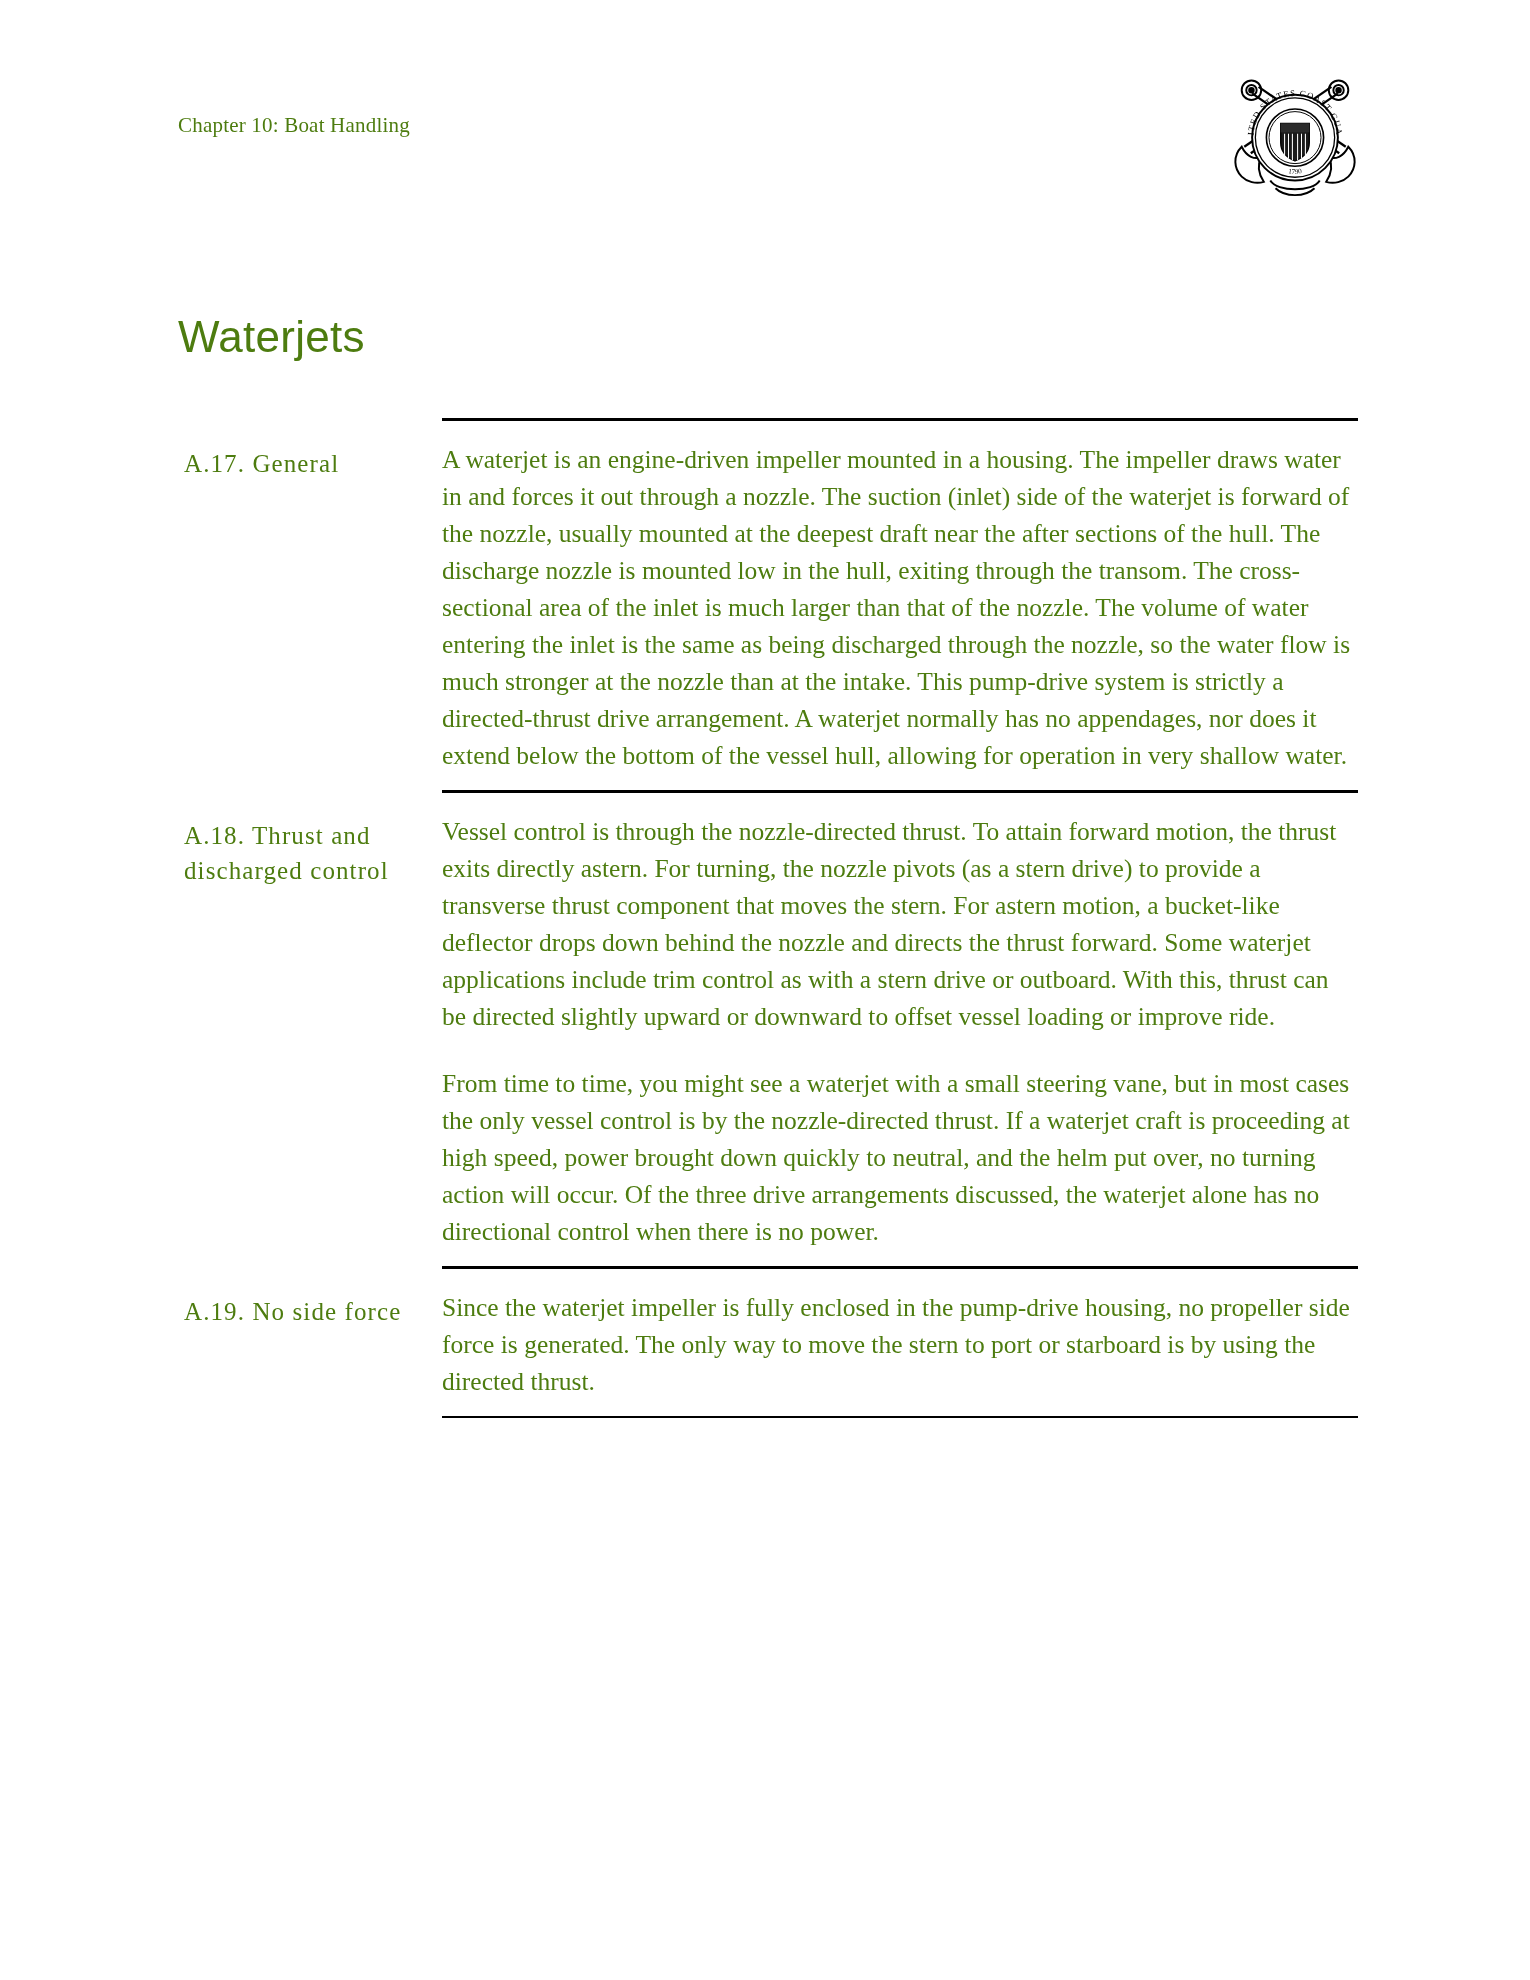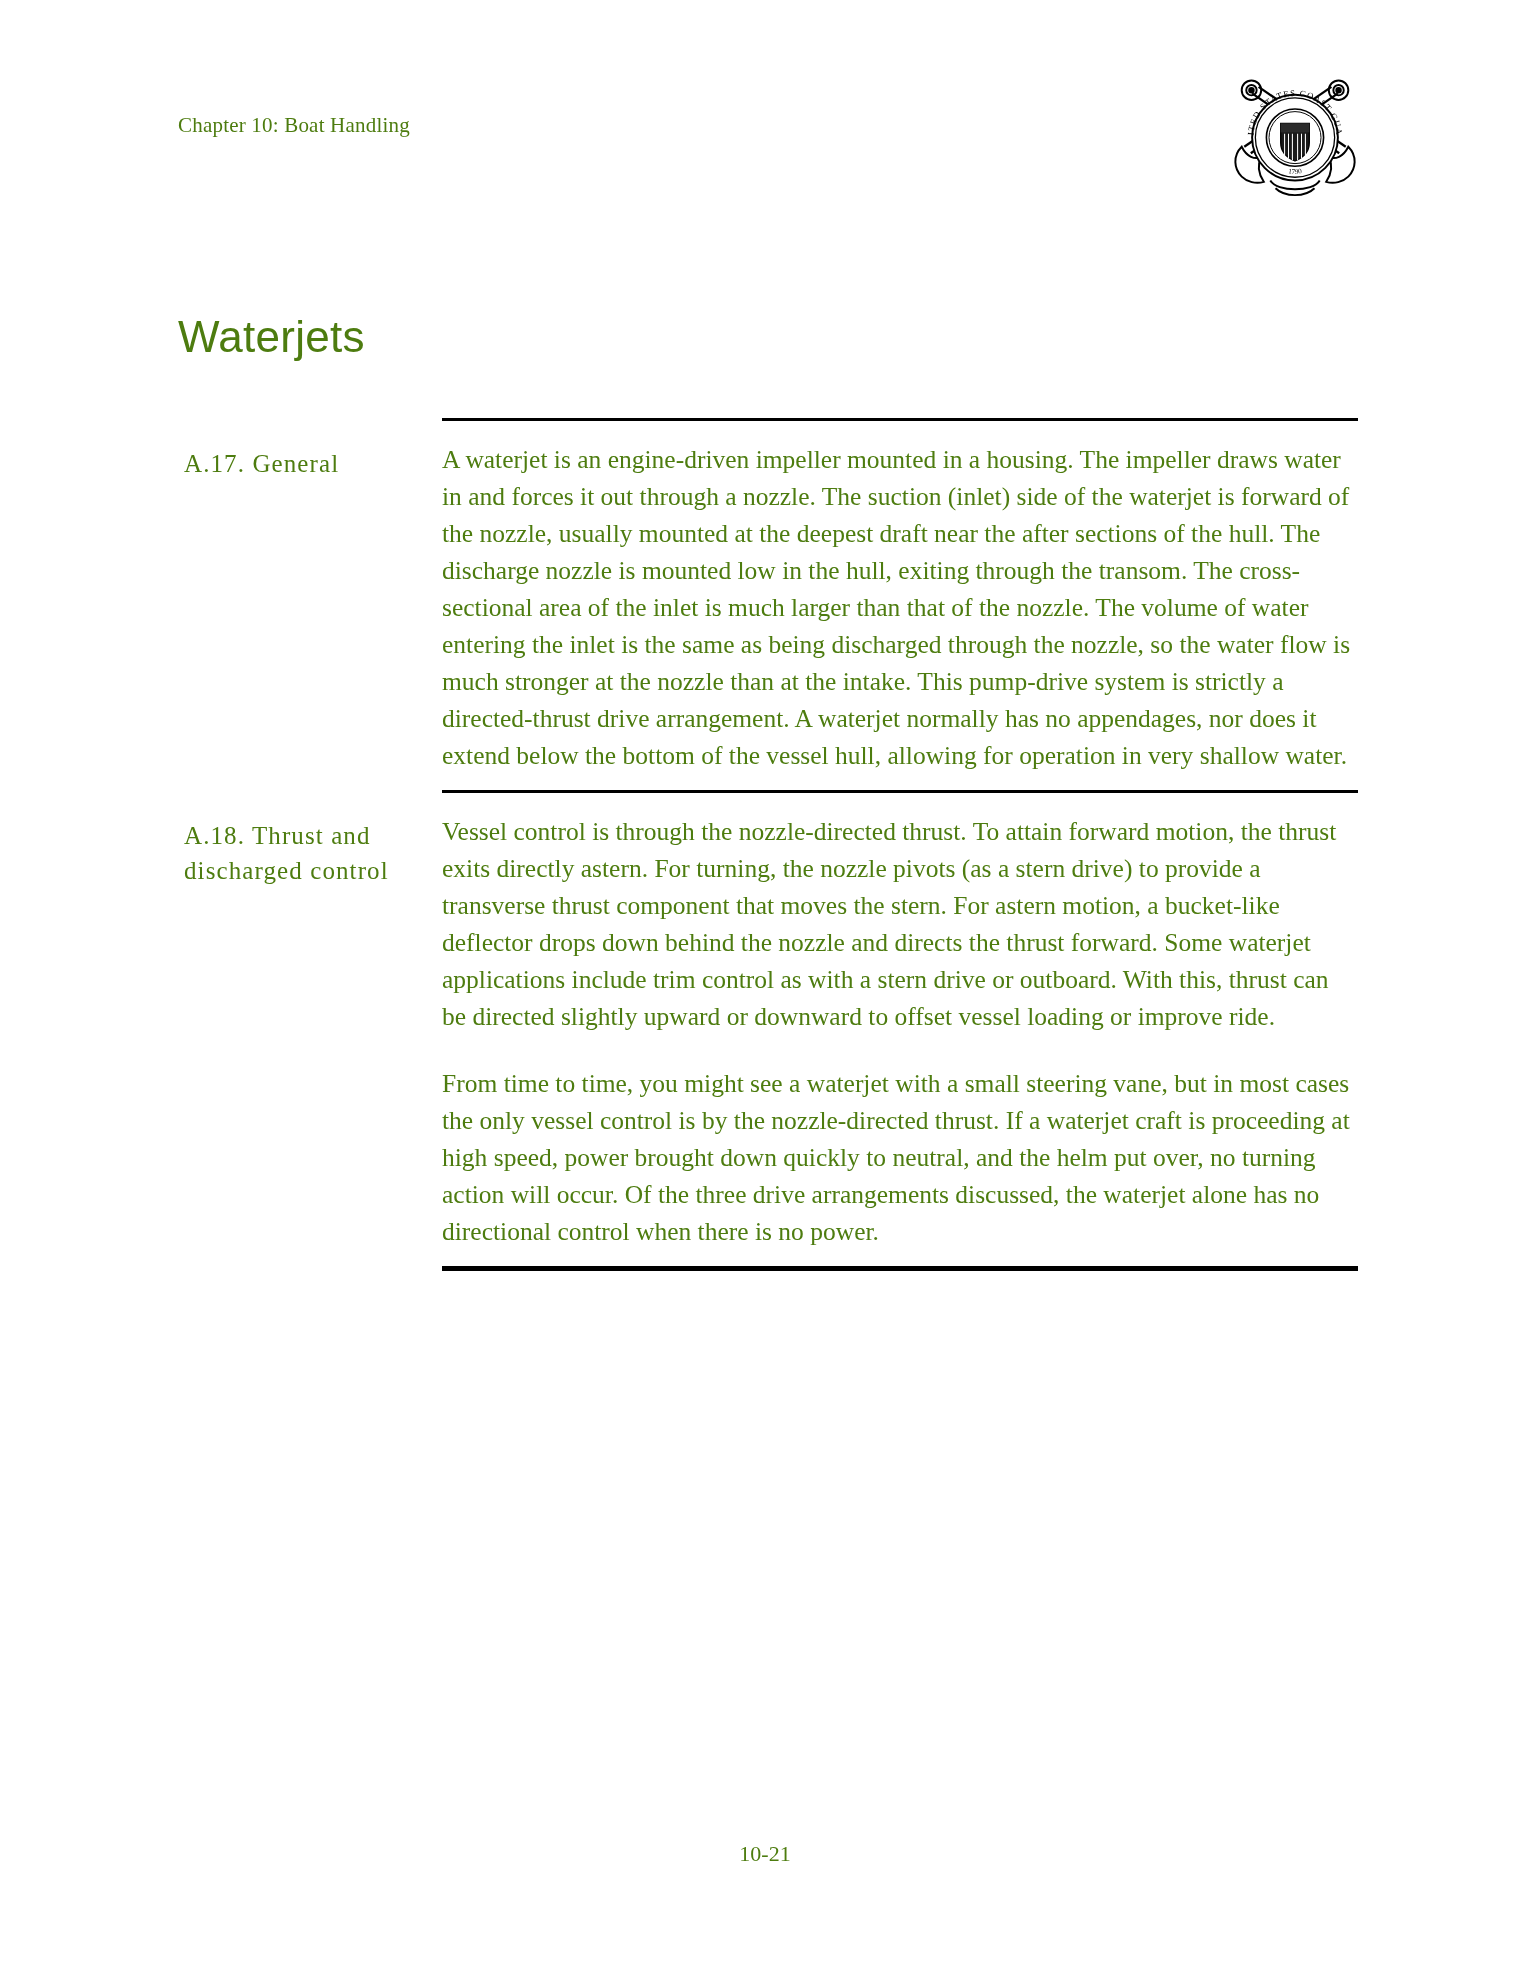--- a/index.html
+++ b/index.html
@@ -210,22 +210,25 @@
     <div class="section">
       <div class="section-label">A.18.  Thrust and discharged control</div>
       <div class="section-body">
         <p>Vessel control is through the nozzle-directed thrust.  To attain forward motion, the thrust exits directly astern.  For turning, the nozzle pivots (as a stern drive) to provide a transverse thrust component that moves the stern.  For astern motion, a bucket-like deflector drops down behind the nozzle and directs the thrust forward.  Some waterjet applications include trim control as with a stern drive or outboard.  With this, thrust can be directed slightly upward or downward to offset vessel loading or improve ride.</p>
         <p>From time to time, you might see a waterjet with a small steering vane, but in most cases the only vessel control is by the nozzle-directed thrust.  If a waterjet craft is proceeding at high speed, power brought down quickly to neutral, and the helm put over, no turning action will occur.  Of the three drive arrangements discussed, the waterjet alone has no directional control when there is no power.</p>
       </div>
     </div>
 
     <hr class="rule">
 
+    <div class="section">
+      <div class="section-label">A.19.  No side force</div>
+      <div class="section-body">
+        <p>Since the waterjet impeller is fully enclosed in the pump-drive housing, no propeller side force is generated.  The only way to move the stern to port or starboard is by using the directed thrust.</p>
+      </div>
+    </div>
 
     <hr class="rule thin">
 
   </div>
 
-  <div class="footer">
-    <span>10-21</span>
-  </div>
 
 </div>
 
 </body></html>

